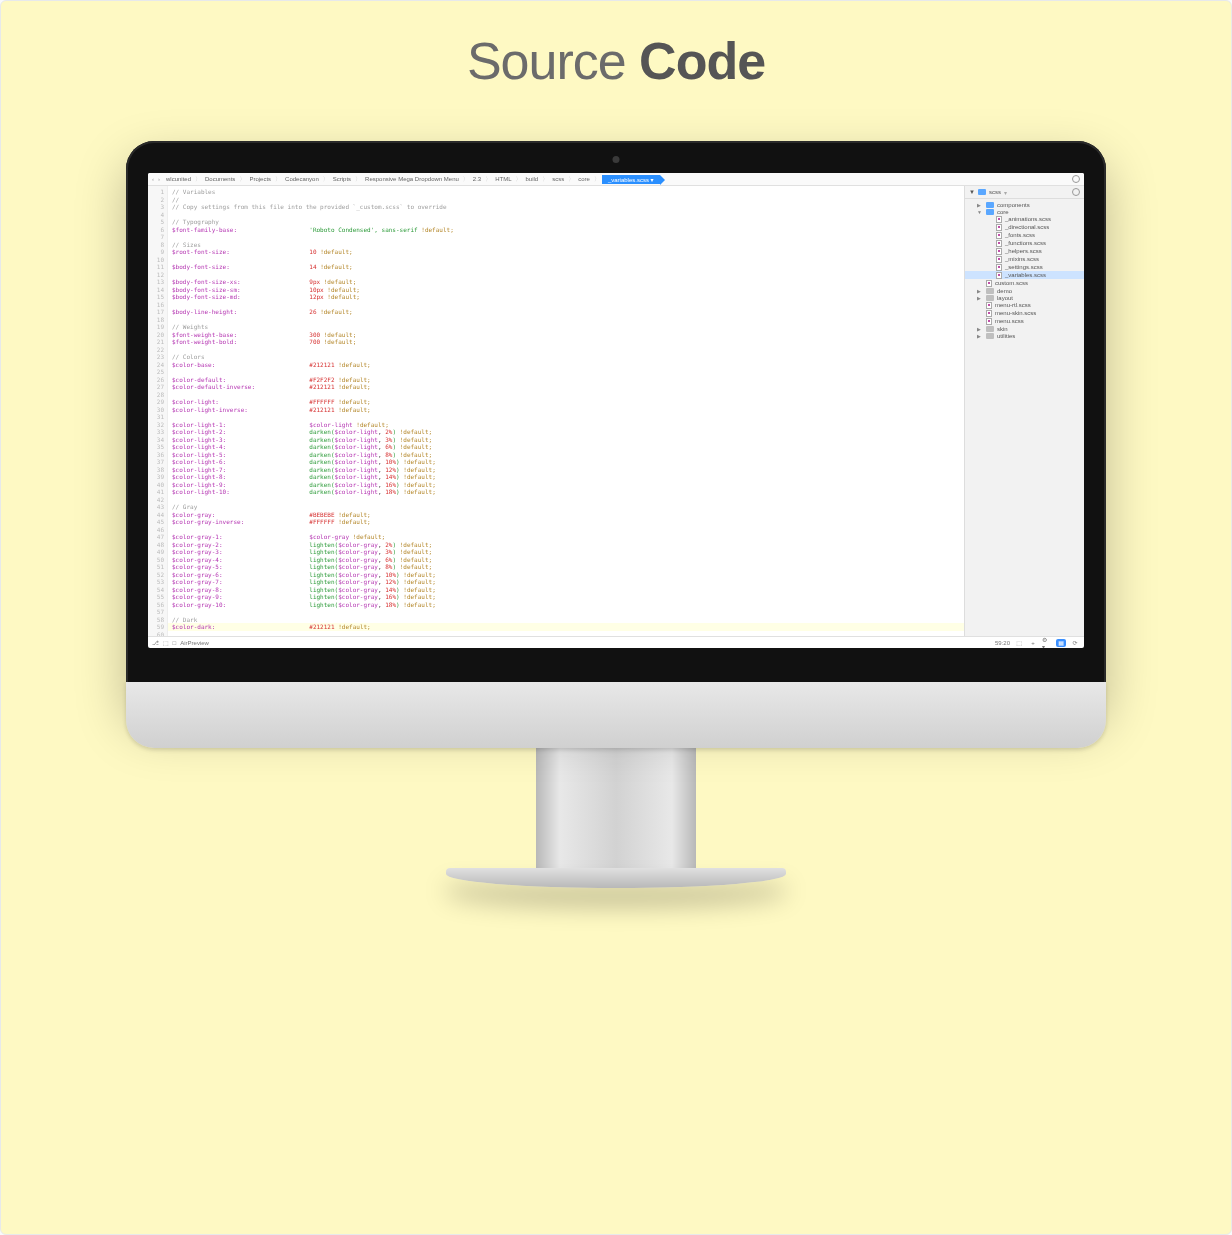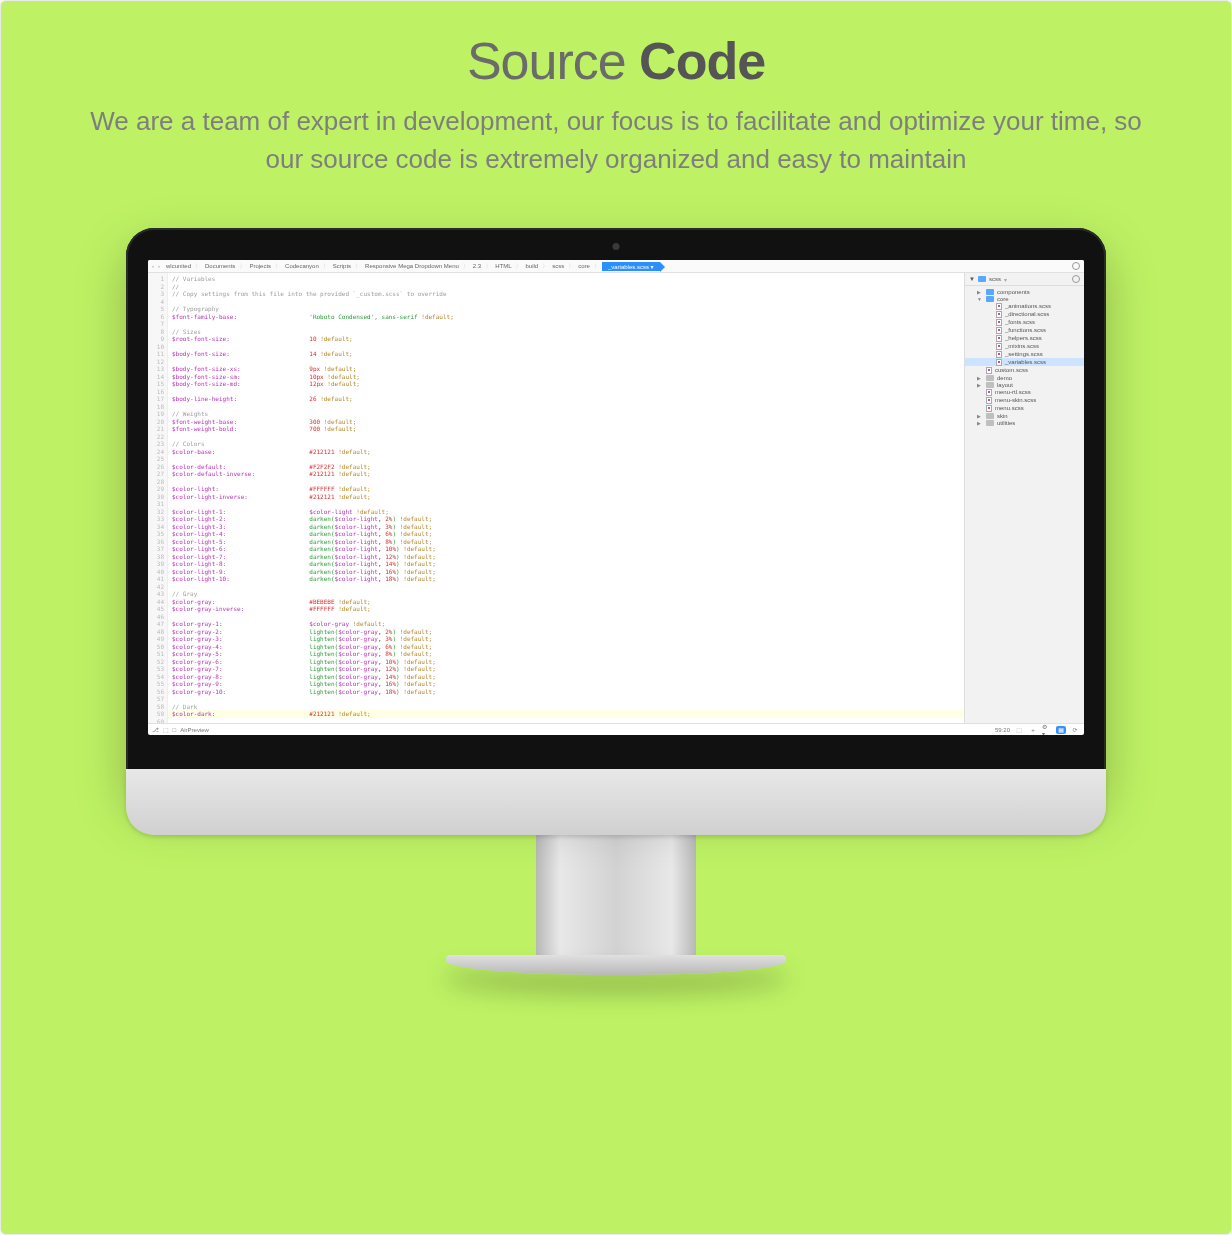--- a/index.html
+++ b/index.html
@@ -1,17 +1,17 @@
 <!DOCTYPE html>
 <html><head>
 <meta charset="utf-8">
 <style>
 * { margin: 0; padding: 0; box-sizing: border-box; }
 body { font-family: -apple-system, BlinkMacSystemFont, "Helvetica Neue", Arial, sans-serif; background: #f9fafb; width: 1232px; height: 1235px; overflow: hidden; }
-.page { width: 1232px; height: 1235px; background: #bef264; border: 1px solid #e7e9eb; border-radius: 6px; padding-top: 30px; }
+.page { width: 1232px; height: 1235px; background: #fef9c3; border: 1px solid #e7e9eb; border-radius: 6px; padding-top: 30px; }
 .hero { text-align: center; margin-bottom: 50px; }
 .hero h1 { font-size: 52px; font-weight: 300; color: #6b6b6b; letter-spacing: -1px; margin-bottom: 12px; }
 .hero h1 strong { font-weight: 700; color: #555; }
 .hero p { font-size: 26px; color: #7e7e7e; font-weight: 400; line-height: 1.45; max-width: 1060px; margin: 0 auto; }
 .monitor-wrap { display: flex; justify-content: center; }
 .monitor { width: 980px; position: relative; }
 .bezel { background: #111; border-radius: 28px; padding: 32px 22px 62px 22px; box-shadow: 0 20px 50px rgba(0,0,0,0.25), inset 0 0 0 2px #2a2a2a; position: relative; }
 .camera { position: absolute; top: 15px; left: 50%; transform: translateX(-50%); width: 7px; height: 7px; background: #3a3a3a; border-radius: 50%; }
 .screen { background: #fff; height: 475px; border-radius: 2px; overflow: hidden; display: flex; flex-direction: column; }
 .chin { background: linear-gradient(#e8e8e8, #d0d0d0); height: 66px; border-radius: 0 0 28px 28px; margin-top: -28px; position: relative; box-shadow: 0 2px 4px rgba(0,0,0,0.15); }
@@ -59,21 +59,20 @@
 .sb-right { display: flex; align-items: center; gap: 4px; }
 .sb-icon { width: 10px; height: 8px; display: flex; align-items: center; justify-content: center; }
 .sb-icon.active { background: #3a8fff; color: #fff; border-radius: 2px; }
 </style>
 </head>
 <body>
 
 <div class="page">
   <div class="hero">
     <h1><span>Source </span><strong>Code</strong></h1>
-    <p>We are a team of expert in development, our focus is to facilitate and optimize your time, so our source code is extremely organized and easy to maintain</p>
   </div>
 
   <div class="monitor-wrap">
     <div class="monitor">
       <div class="bezel">
         <div class="camera"></div>
         <div class="screen">
 
           <div class="topbar">
             <span class="arrow">‹</span>

